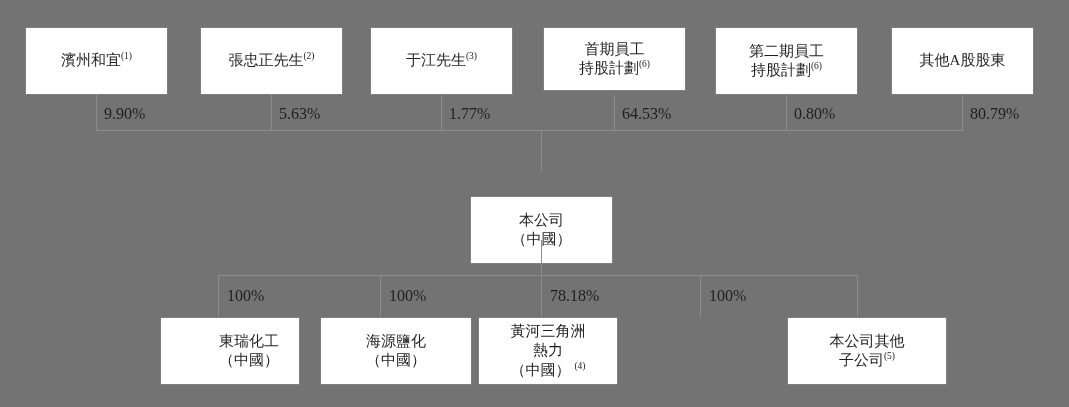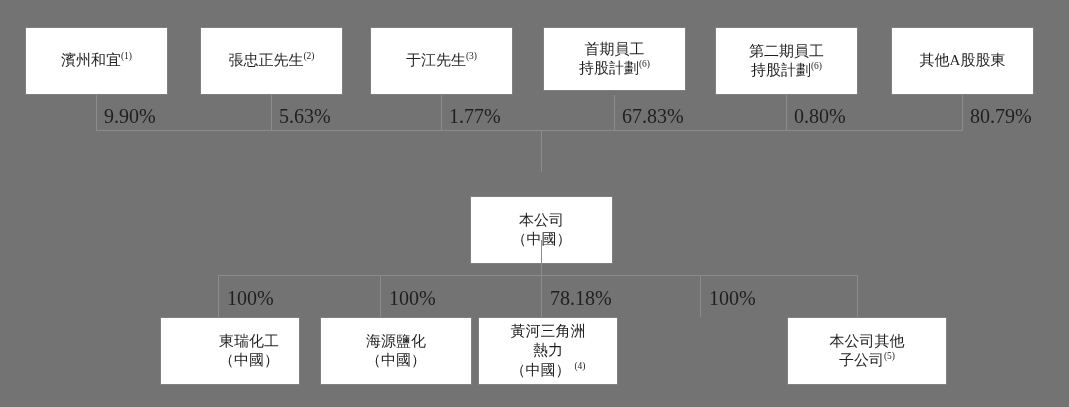--- a/index.html
+++ b/index.html
@@ -51,21 +51,21 @@
     margin-left: 4px;
   }
   .conn {
     position: absolute;
     background: #8c8c8c;
   }
   .conn-v { width: 1px; }
   .conn-h { height: 1px; }
   .pct-label {
     position: absolute;
-    font-size: 20px;
+    font-size: 16px;
     color: #1f1f1f;
     white-space: nowrap;
     font-family: "Liberation Serif", "DejaVu Serif", serif;
   }
 </style>
 </head>
 <body>
 
 <div id="chart-root">
 
@@ -98,21 +98,21 @@
   <div class="conn conn-v" style="left:96px; top:95px; height:36px;"></div>
   <div class="conn conn-v" style="left:271px; top:95px; height:36px;"></div>
   <div class="conn conn-v" style="left:441px; top:95px; height:36px;"></div>
   <div class="conn conn-v" style="left:614px; top:95px; height:36px;"></div>
   <div class="conn conn-v" style="left:786px; top:95px; height:36px;"></div>
   <div class="conn conn-v" style="left:962px; top:95px; height:36px;"></div>
 
   <div class="pct-label" style="left:104px; top:105px;">9.90%</div>
   <div class="pct-label" style="left:279px; top:105px;">5.63%</div>
   <div class="pct-label" style="left:449px; top:105px;">1.77%</div>
-  <div class="pct-label" style="left:622px; top:105px;">67.83%</div>
+  <div class="pct-label" style="left:622px; top:105px;">64.53%</div>
   <div class="pct-label" style="left:794px; top:105px;">0.80%</div>
   <div class="pct-label" style="left:970px; top:105px;">80.79%</div>
 
   <div class="conn conn-h" style="left:96px; top:130px; width:867px;"></div>
 
   <div class="conn conn-v" style="left:541px; top:130px; height:42px;"></div>
 
   <div class="node-box" style="left:470px; top:172px; width:143px; height:68px;margin-top:24px;">
     <span class="node-label"><span>本公司</span>
 <span>（中國）</span></span>

